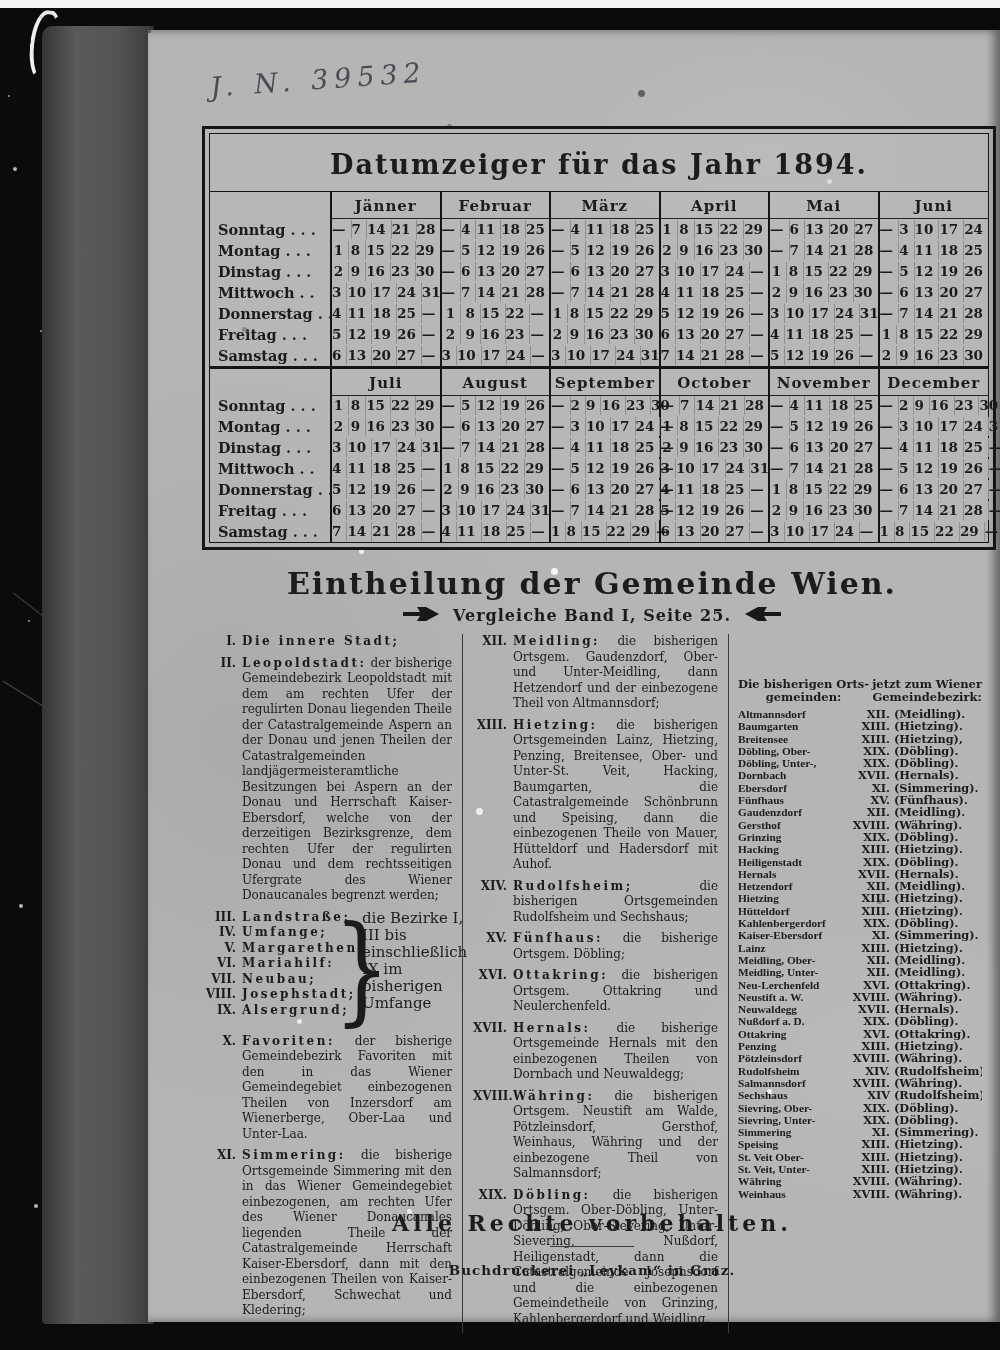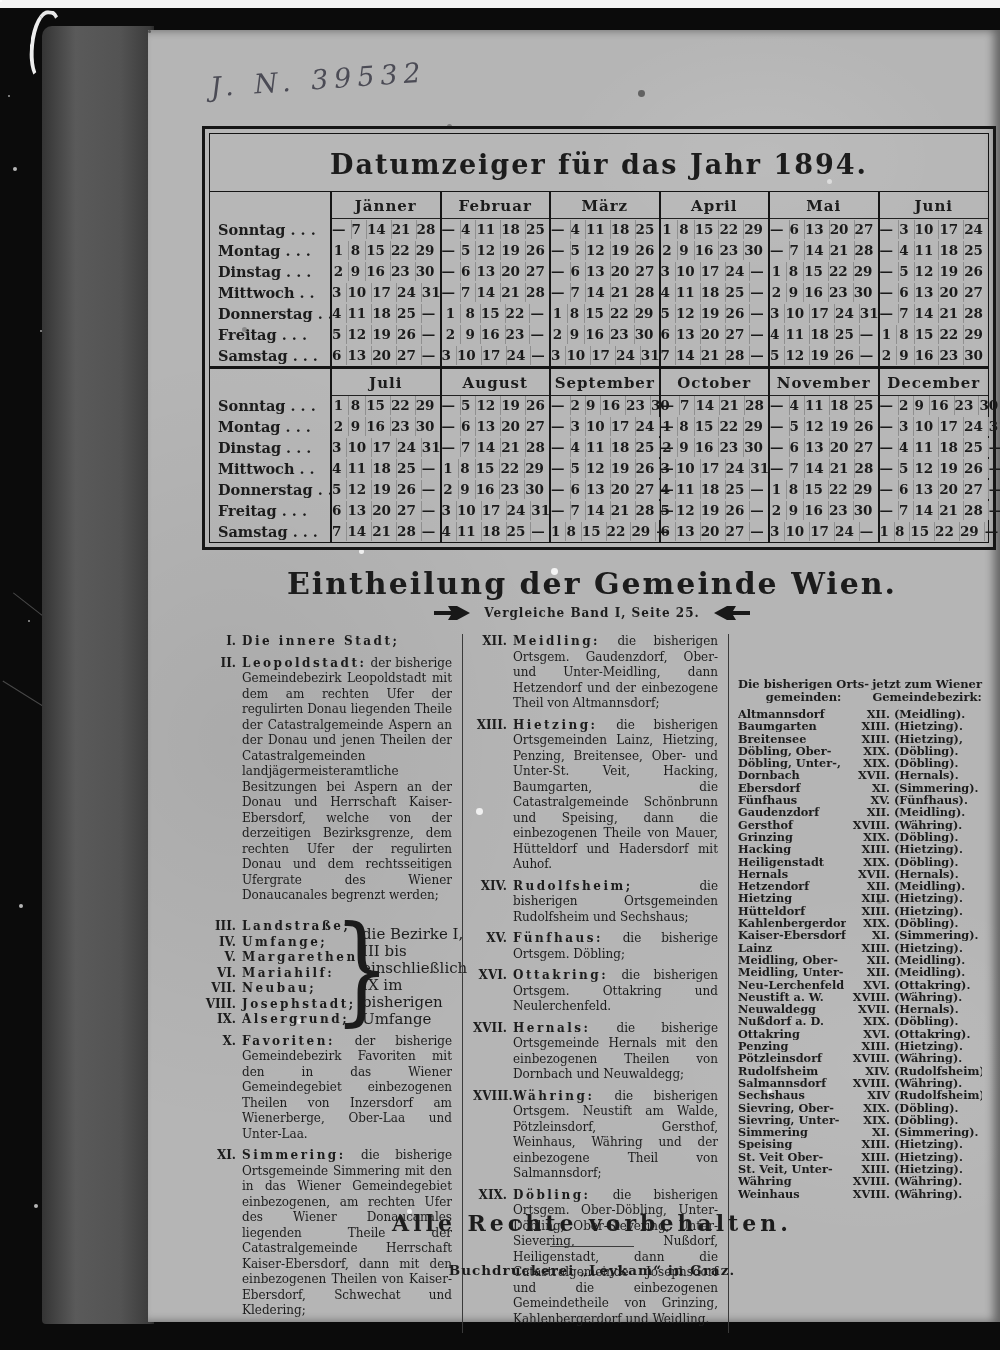--- a/index.html
+++ b/index.html
@@ -53,46 +53,46 @@
   th.lblh{width:118px;border-bottom:none;}
   td.lbl{font-size:14.5px;font-weight:bold;padding-left:8px;height:19px;white-space:nowrap;overflow:hidden;margin-left:36px;}
   td.mc{border-left:2px solid #151515;padding:0;}
   .mrow{display:flex;height:19px;line-height:19px;}
   .mrow span{flex:1;text-align:right;padding-right:5px;font-size:13.5px;font-weight:bold;color:#1a1a1a;}
   .mrow span + span{border-left:1px solid #8f8f8f;}
   
   .section-title{position:absolute;left:54px;top:536px;width:780px;text-align:center;
                  font-size:30px;font-weight:bold;letter-spacing:2px;}
   .section-sub{position:absolute;left:54px;top:576px;width:780px;display:flex;
-               justify-content:center;gap:14px;font-size:12px;font-weight:bold;letter-spacing:1px;}
+               justify-content:center;gap:14px;font-size:16px;font-weight:bold;letter-spacing:1px;}
   .hand{display:inline-block;}
   
   .columns{position:absolute;left:54px;top:604px;width:780px;display:flex;align-items:stretch;}
   .col{box-sizing:border-box;font-size:12px;line-height:15.5px;text-align:justify;}
   .col1{width:260px;padding-right:10px;}
   .col2{width:266px;padding:0 10px;border-left:1px solid #3a3a3a;}
   .col3{width:254px;padding-left:9px;border-left:1px solid #3a3a3a;}
   .d-item{position:relative;padding-left:40px;margin-bottom:6px;}
   .d-num{position:absolute;left:0;top:0;width:34px;text-align:right;font-weight:bold;}
   .d-name{font-weight:bold;letter-spacing:2.5px;}
   .d-text{letter-spacing:0;}
-  .brace-row{display:flex;align-items:flex-end;margin-bottom:6px;}
+  .brace-row{display:flex;align-items:flex-start;margin-bottom:6px;}
   .brace-list{width:128px;}
   .brace-list .d-item{margin-bottom:0;padding-left:40px;white-space:nowrap;text-align:left;}
   .brace-glyph{font-size:118px;line-height:118px;font-weight:normal;transform:scaleX(.75);width:30px;
                color:#1b1b1b;}
   .brace-note{width:110px;font-size:15px;line-height:17px;text-align:left;padding-left:2px;}
   
   .g-header{font-size:13.5px;font-weight:bold;text-align:center;line-height:16px;white-space:pre-line;
             margin-bottom:3px;}
   .g-subrow{display:flex;justify-content:space-between;font-size:11.5px;font-weight:bold;
             line-height:13px;margin-bottom:4px;margin-top:44px;}
   .g-subrow div{white-space:pre-line;text-align:center;}
   .g-row{display:grid;grid-template-columns:1fr 44px 92px;line-height:12.3px;font-size:11.3px;}
-  .g-name{font-weight:bold;white-space:nowrap;overflow:hidden;}
+  .g-name{font-weight:bold;white-space:nowrap;overflow:hidden;font-family:Liberation Serif, serif;}
   .g-num{text-align:right;font-weight:bold;}
   .g-dist{padding-left:4px;font-weight:bold;white-space:nowrap;overflow:hidden;}
   
   .rights{position:absolute;left:54px;top:1180px;width:780px;text-align:center;
           font-size:22px;font-weight:bold;letter-spacing:4px;}
   .foot-divider{position:absolute;left:402px;top:1216px;width:84px;border-top:1px solid #3c3c3c;}
   .printer{position:absolute;left:54px;top:1232px;width:780px;text-align:center;
            font-size:13.5px;font-weight:bold;letter-spacing:1px;}
 </style>
 </head>

